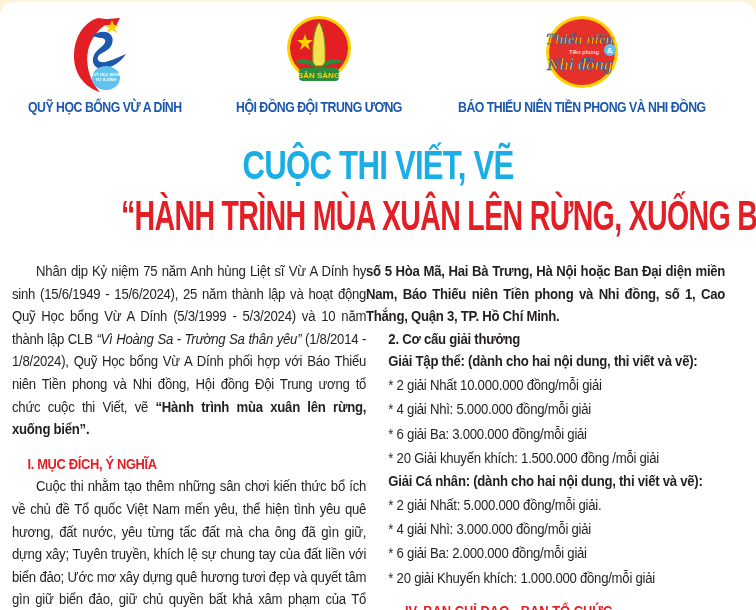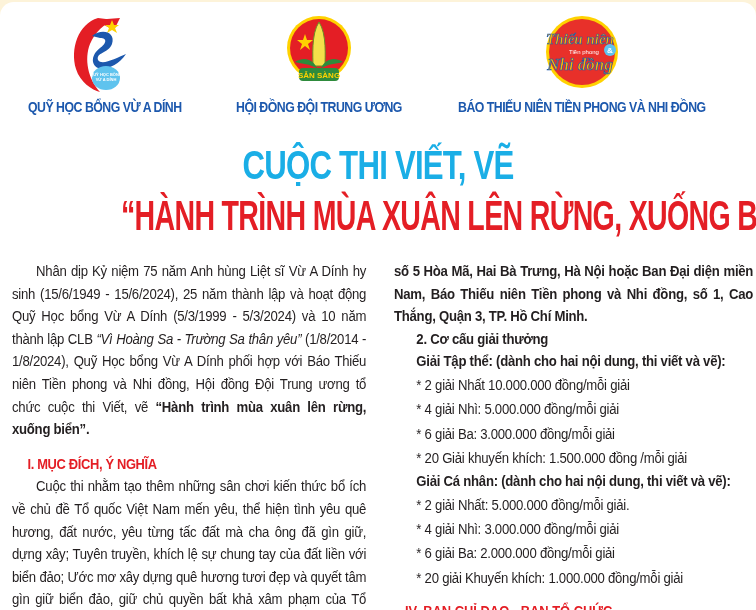--- a/index.html
+++ b/index.html
@@ -28,21 +28,21 @@
   .title2 {
     position:absolute; left:0; top:190px; width:756px; text-align:center;
     font-weight:bold; color:#e41e25; font-size:42px; letter-spacing:-1px;
     transform:scaleX(0.68); transform-origin:center top; white-space:nowrap;
   }
   .col {
     position:absolute; top:258px; font-size:15.3px; line-height:22.6px; color:#231f20;
     letter-spacing:-0.3px;
   }
   .colL { left:12px; width:355px; }
-  .colR { left:394px; width:360px; }
+  .colR { left:366px; width:360px; }
   .narrow { display:block; transform:scaleX(0.86); transform-origin:left top; width:116%; }
   .p { text-align:justify; text-indent:28px; margin:0; }
   .b { font-weight:bold; }
   .i { font-style:italic; }
   .h-red {
     color:#e41e25; font-weight:bold; font-size:15px; margin:12px 0 0 18px;
     letter-spacing:-0.4px;
   }
   .ind { padding-left:26px; }
   .item { padding-left:26px; line-height:24.3px; }

